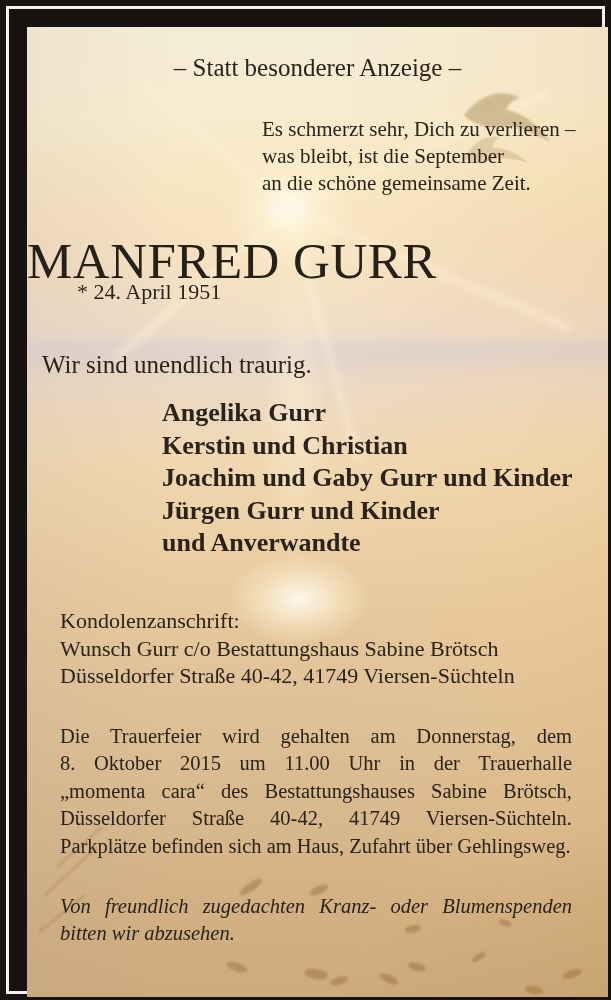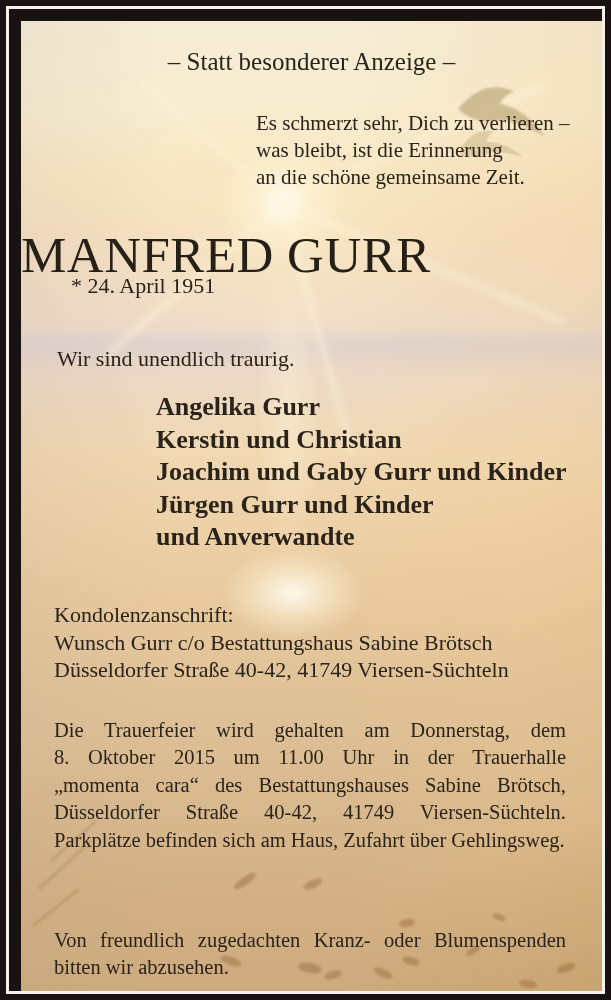--- a/index.html
+++ b/index.html
@@ -1,43 +1,43 @@
 <!DOCTYPE html>
 <html><head>
 <meta charset="utf-8">
 <style>
   html,body{margin:0;padding:0;background:#171310;}
   body{width:611px;height:1000px;overflow:hidden;
        font-family:"Liberation Serif","DejaVu Serif",serif;}
   .page{width:611px;height:1000px;background:#181310;padding:6px;box-sizing:border-box;}
   .frame-white{width:100%;height:100%;box-sizing:border-box;
-       border:3px solid #f4f1ea;background:#181310;padding:12px;}
+       border:3px solid #f4f1ea;background:#181310;padding:18px;}
   .content{position:relative;width:581px;height:970px;overflow:hidden;color:#2a231b;
     background:
       radial-gradient(circle 90px at 262px 182px, rgba(255,254,248,0.95) 0%, rgba(254,244,215,0.60) 30%, rgba(252,238,200,0) 70%),
       radial-gradient(ellipse 95px 60px at 272px 572px, rgba(255,252,242,0.90) 0%, rgba(252,240,210,0.45) 45%, rgba(250,235,200,0) 75%),
       radial-gradient(ellipse 48px 230px at 268px 380px, rgba(253,242,214,0.50) 0%, rgba(253,242,214,0) 70%),
       radial-gradient(ellipse 260px 190px at 270px 200px, rgba(252,236,195,0.55) 0%, rgba(252,236,195,0) 75%),
       linear-gradient(180deg, rgba(0,0,0,0) 308px, rgba(195,198,210,0.25) 320px, rgba(208,198,202,0.28) 332px, rgba(222,204,190,0.16) 344px, rgba(0,0,0,0) 358px),
       linear-gradient(90deg, rgba(170,150,145,0.10) 0%, rgba(0,0,0,0) 25%, rgba(0,0,0,0) 55%, rgba(242,200,135,0.15) 85%, rgba(230,185,120,0.18) 100%),
       radial-gradient(ellipse 420px 320px at 102% 106%, rgba(125,85,40,0.20) 0%, rgba(125,85,40,0) 70%),
       linear-gradient(180deg,#f5ecd6 0,#f7ecd0 90px,#f6e6c4 150px,#f4dfc0 210px,#efdcc6 290px,#e9d8cc 325px,#ecd9c4 360px,#f0d8b2 430px,#eccfa5 520px,#e6c79c 600px,#dec096 700px,#d7b78c 800px,#d2b083 880px,#cdab7e 970px);
   }
   .decor{position:absolute;left:0;top:0;z-index:1;}
   .txt{position:absolute;z-index:2;}
   .header{top:26px;left:0;width:100%;text-align:center;font-size:25px;line-height:30px;}
   .poem{top:89px;left:235px;font-size:21px;line-height:27px;}
   .name{top:206px;left:0;width:100%;font-size:51px;line-height:56px;letter-spacing:0.5px;color:#262017;}
   .dates{top:251px;left:0;width:581px;box-sizing:border-box;display:flex;justify-content:space-between;
          padding:0 63px 0 50px;font-size:22px;line-height:28px;}
-  .intro{top:324px;left:36px;font-size:22px;line-height:28px;}
+  .intro{top:324px;left:15px;font-size:25px;line-height:28px;}
   .mourners{top:370px;left:135px;font-size:26px;line-height:32.6px;font-weight:bold;}
   .condolence{top:580px;left:33px;font-size:22px;line-height:27.5px;}
   .para{left:33px;width:512px;font-size:20.5px;line-height:27.4px;}
-  .p1{top:696px;} .p2{top:831px;} .p3{top:906px;}
+  .p1{top:696px;} .p2{top:831px;} .p3{top:866px;font-style:italic;}
   .jline{text-align:justify;text-align-last:justify;}
   .jlast{text-align:left;}
 </style>
 </head>
 <body>
 
 <div class="page">
   <div class="frame-white">
     <div class="content">
 
@@ -81,21 +81,21 @@
           <line x1="18" y1="868" x2="70" y2="820"></line>
           <line x1="30" y1="840" x2="75" y2="800"></line>
           <line x1="12" y1="905" x2="58" y2="868"></line>
         </g>
       </svg>
 
       <div class="txt header">– Statt besonderer Anzeige –</div>
 
       <div class="txt poem">
         <div>Es schmerzt sehr, Dich zu verlieren –</div>
-        <div>was bleibt, ist die Erinnerung</div>
+        <div>was bleibt, ist die September</div>
         <div>an die schöne gemeinsame Zeit.</div>
       </div>
 
       <div class="txt name">MANFRED GURR</div>
 
       <div class="txt dates">
         <span>* 24. April 1951</span>
       </div>
 
       <div class="txt intro">Wir sind unendlich traurig.</div>

